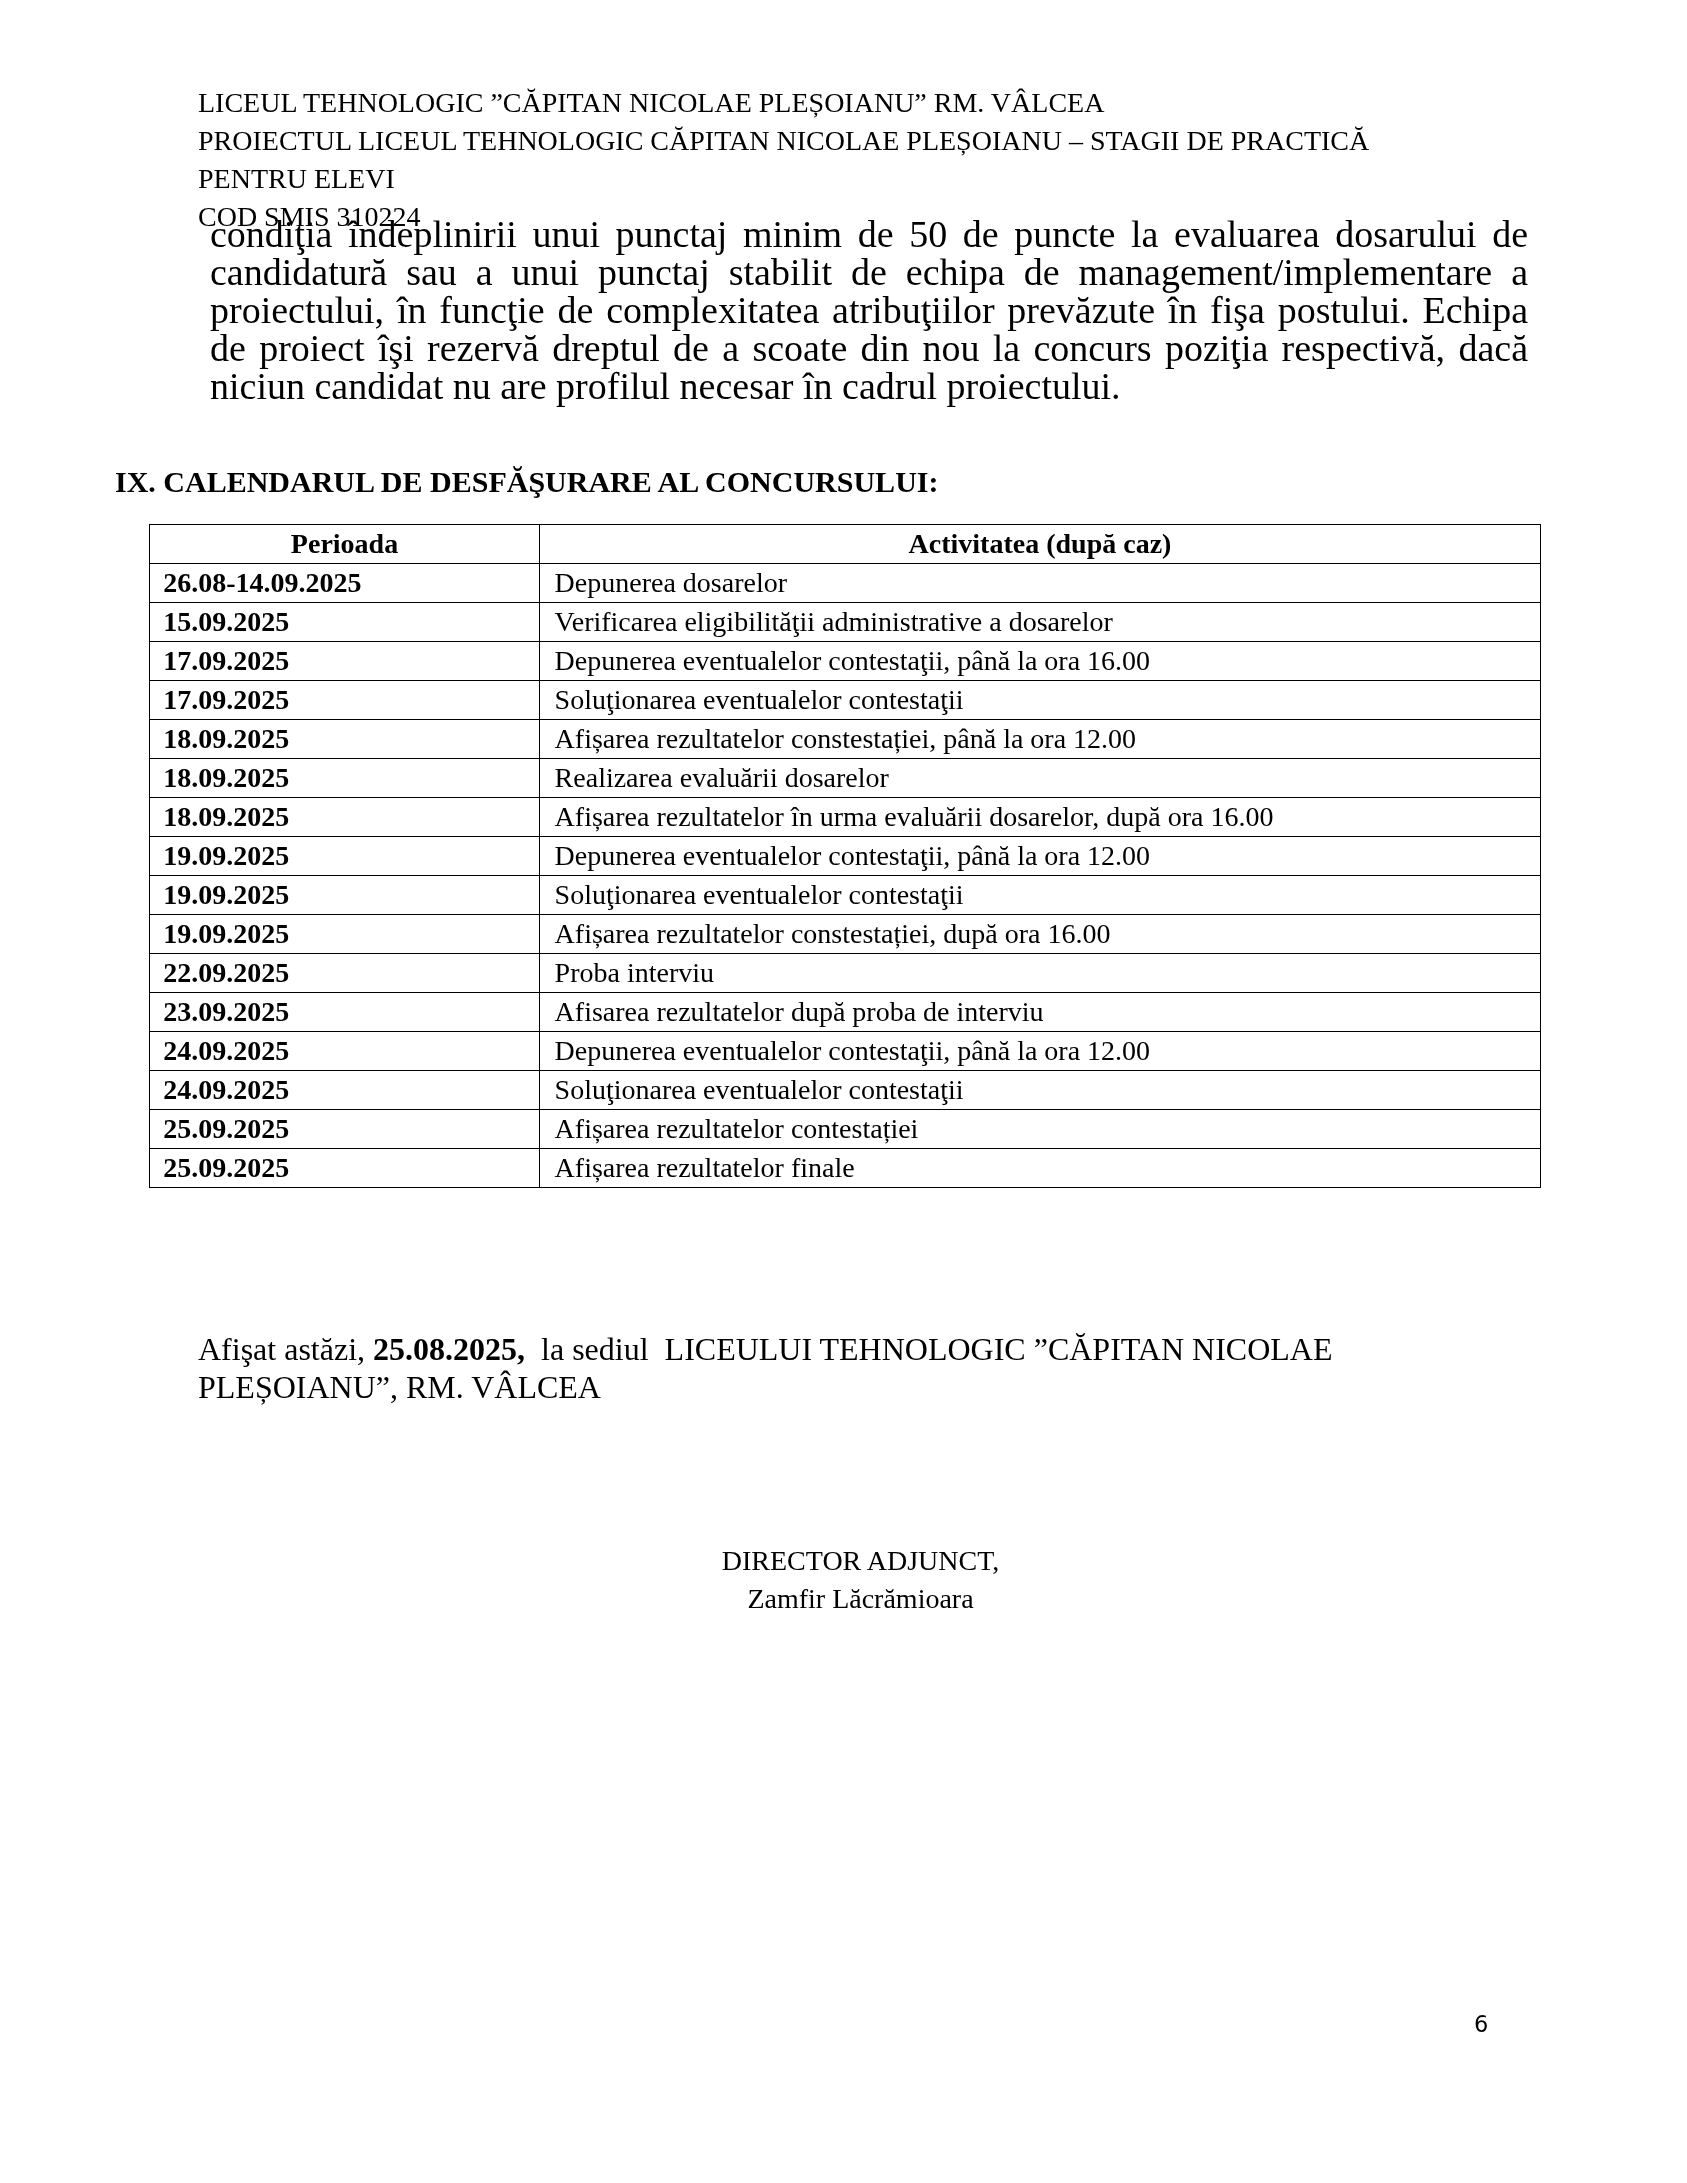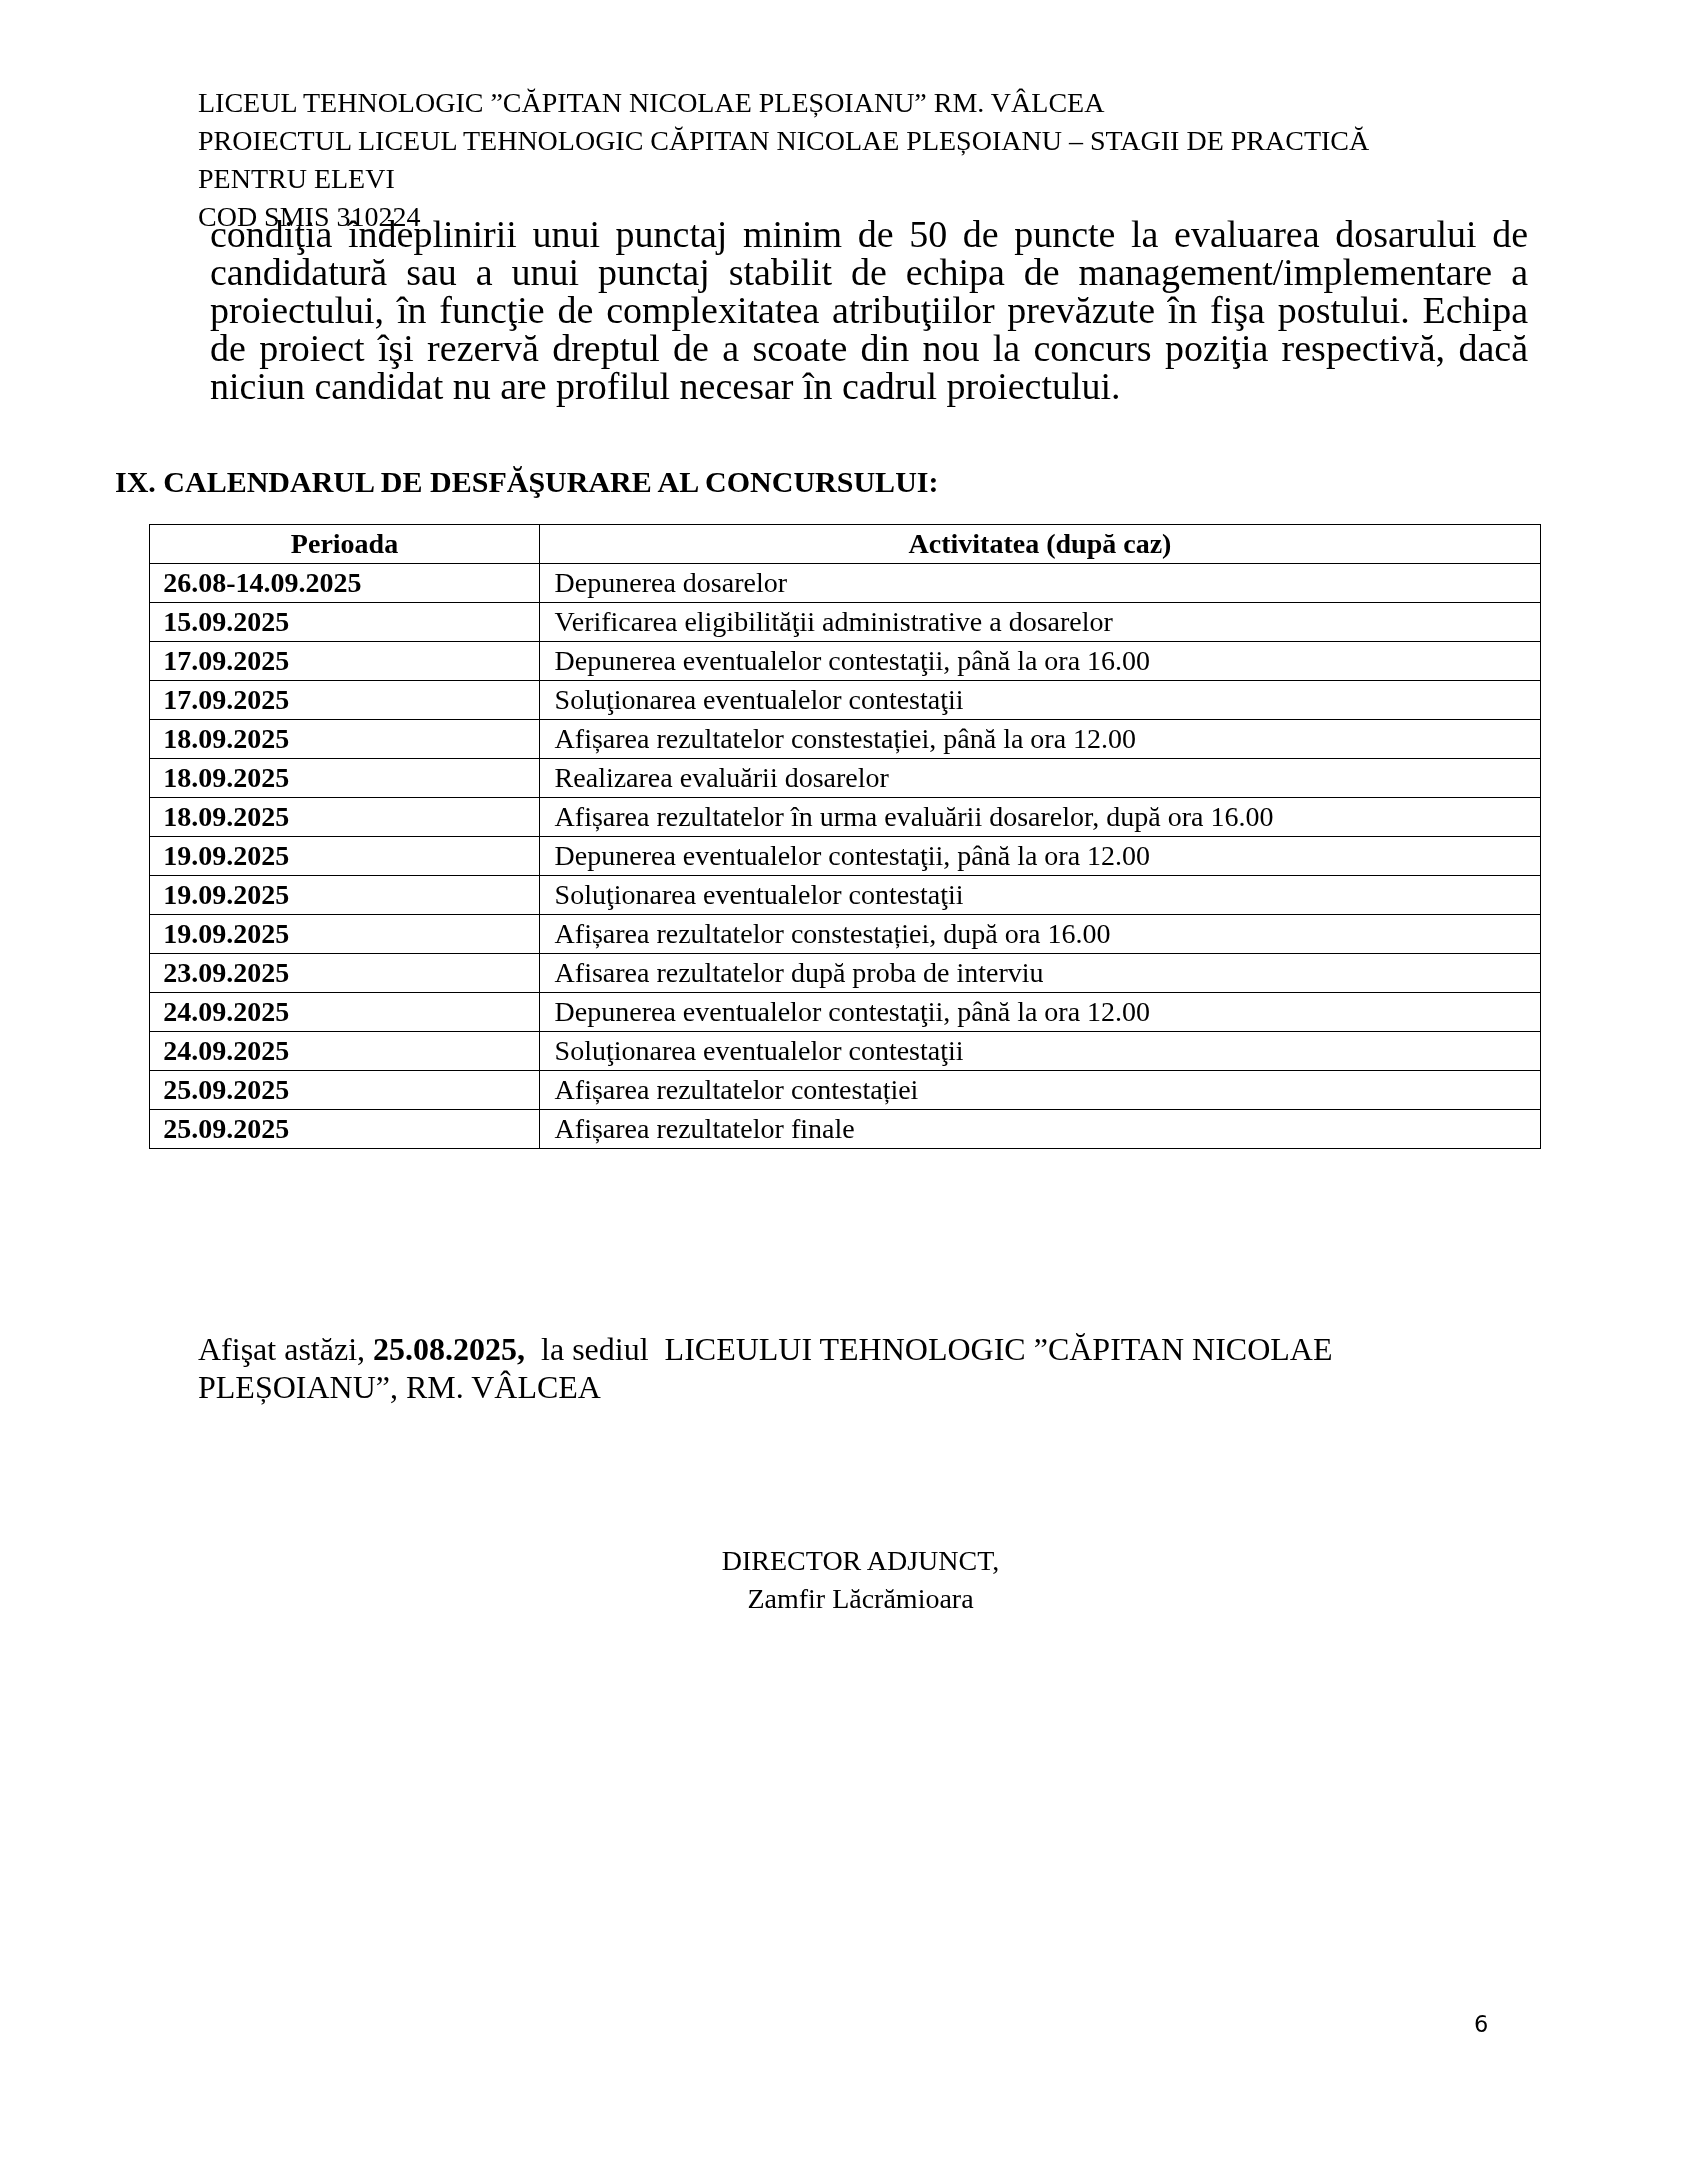--- a/index.html
+++ b/index.html
@@ -170,20 +170,24 @@
     </tr>
     <tr>
       <td class="period">19.09.2025</td>
       <td class="activity">Soluţionarea eventualelor contestaţii</td>
     </tr>
     <tr>
       <td class="period">19.09.2025</td>
       <td class="activity">Afișarea rezultatelor constestației, după ora 16.00</td>
     </tr>
     <tr>
+      <td class="period">22.09.2025</td>
+      <td class="activity">Proba interviu</td>
+    </tr>
+    <tr>
       <td class="period">23.09.2025</td>
       <td class="activity">Afisarea rezultatelor după proba de interviu</td>
     </tr>
     <tr>
       <td class="period">24.09.2025</td>
       <td class="activity">Depunerea eventualelor contestaţii, până la ora 12.00</td>
     </tr>
     <tr>
       <td class="period">24.09.2025</td>
       <td class="activity">Soluţionarea eventualelor contestaţii</td>

